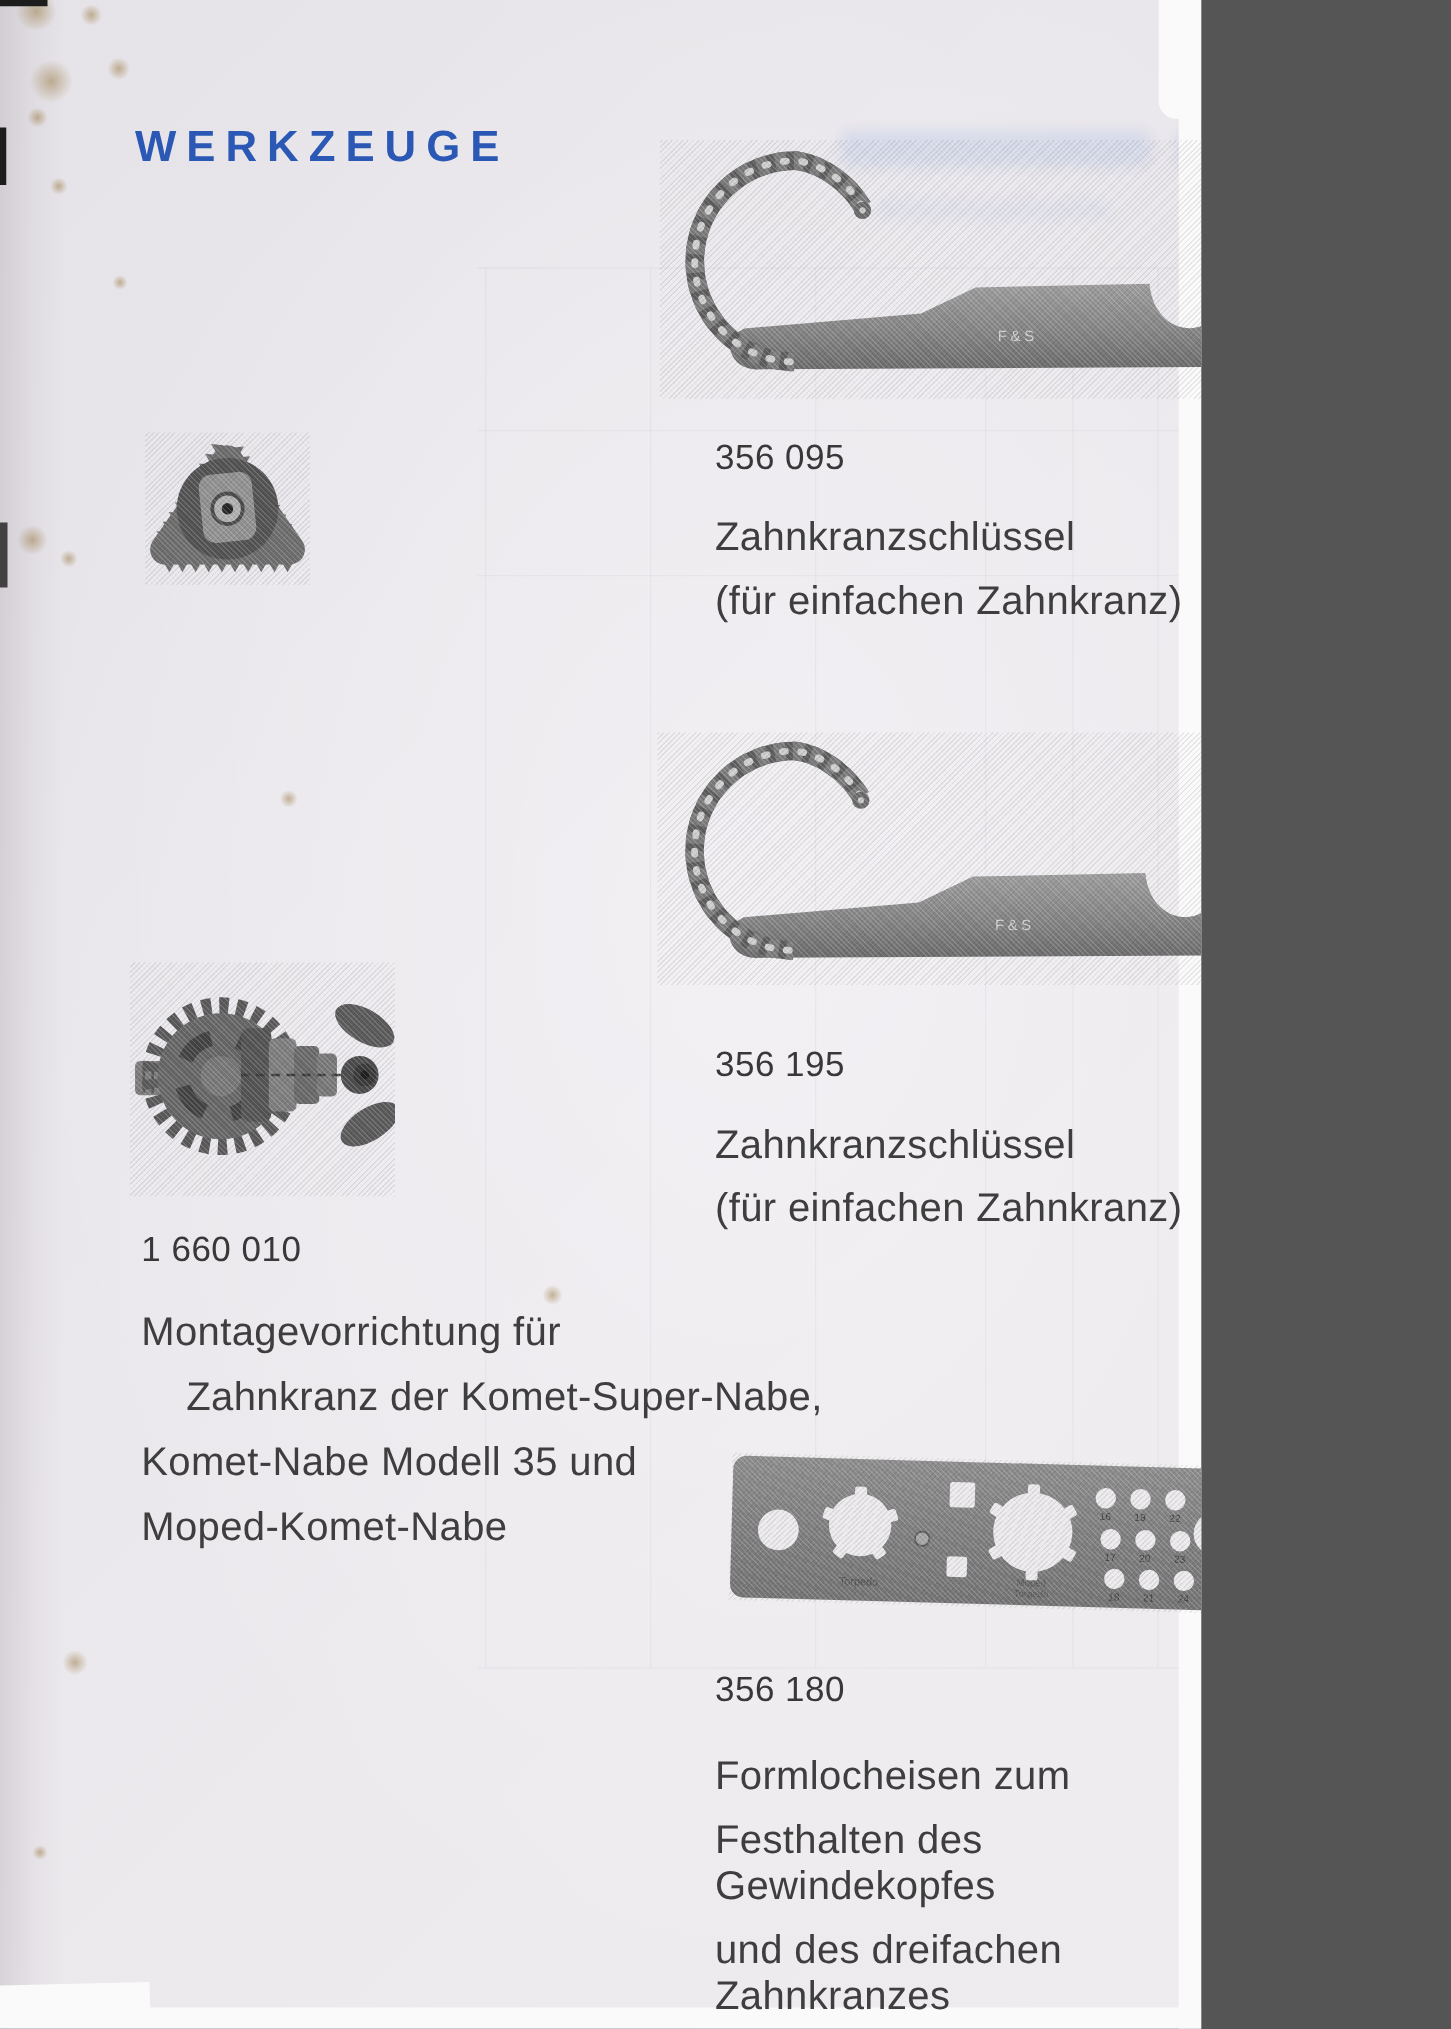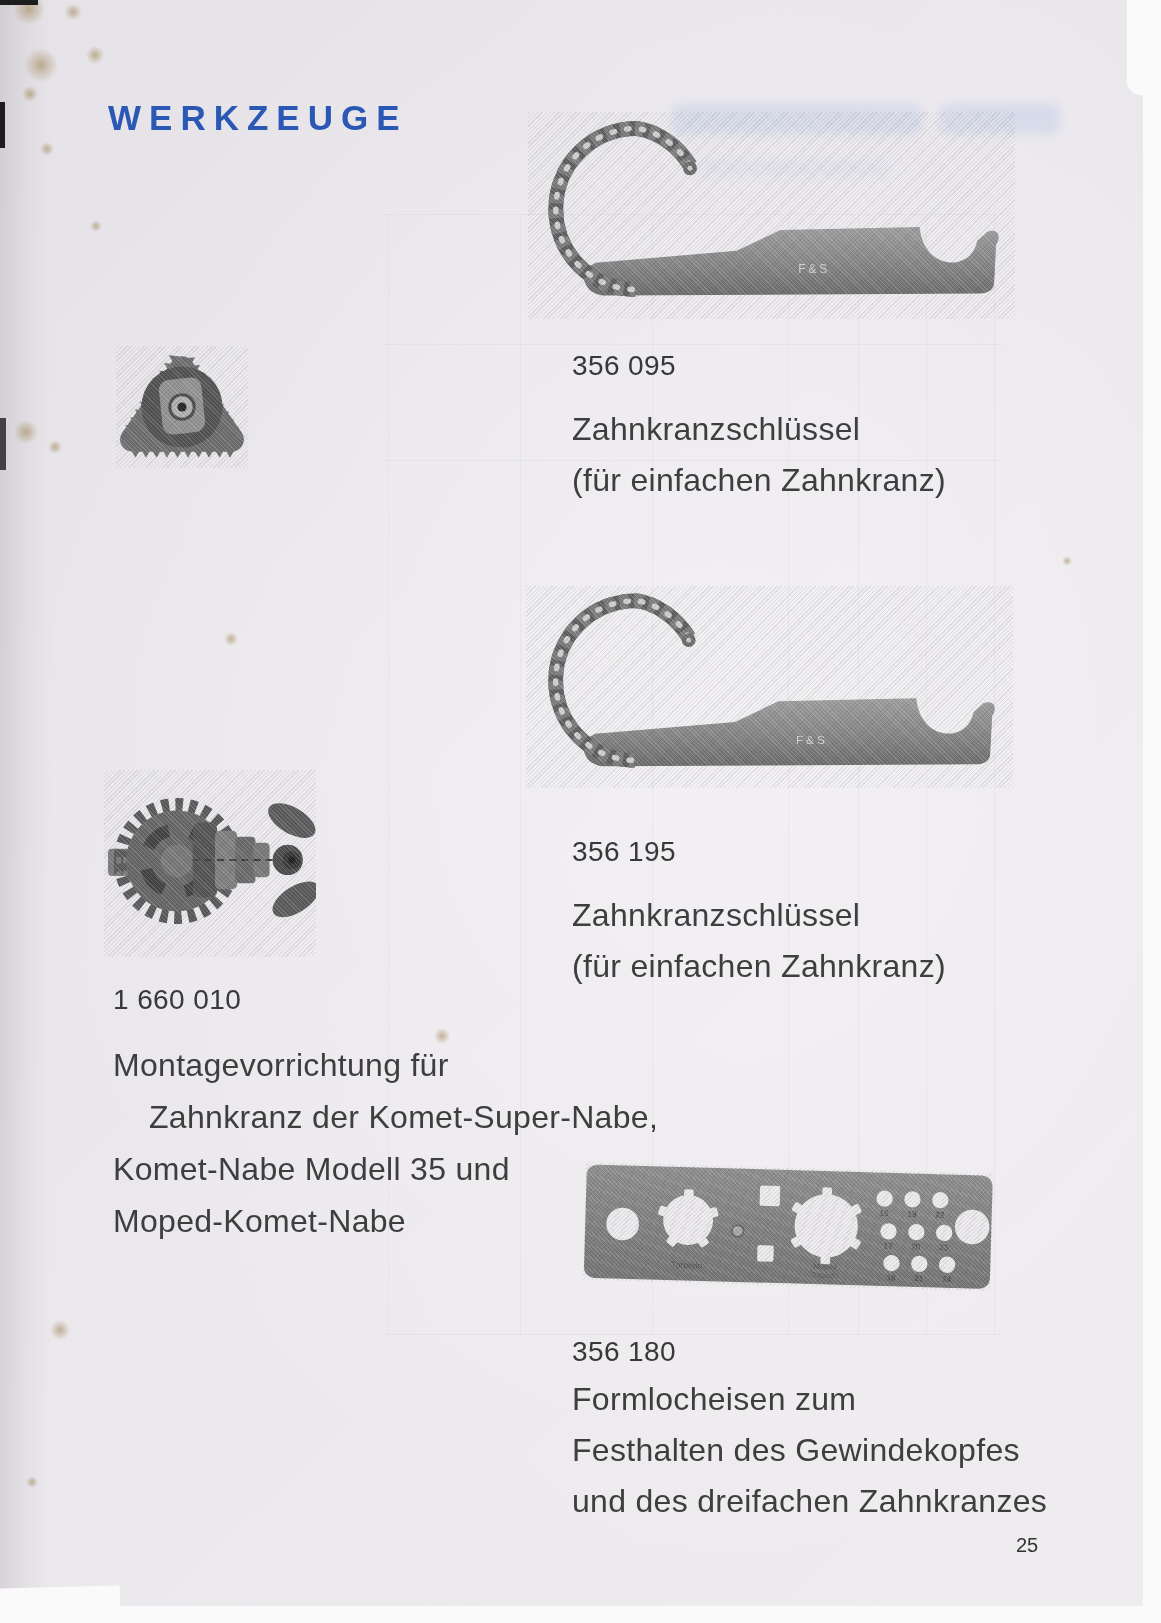--- a/index.html
+++ b/index.html
@@ -1,18 +1,18 @@
 <!DOCTYPE html>
 <html><head>
 <meta charset="utf-8">
 <style>
   html,body{margin:0;padding:0;background:#555;}
   .page{
     position:relative;
-    width:1161px;height:1623px;
+    width:961px;height:1623px;
     background:
       radial-gradient(ellipse at 62% 45%, rgba(255,255,255,0.35), rgba(255,255,255,0) 70%),
       linear-gradient(135deg,#e6e3e8 0%, #eae7ec 35%, #edeaee 70%, #efecef 100%);
     overflow:hidden;
     font-family:"Liberation Sans", sans-serif;
     color:#3c3c3c;
   }
   
   .gutter{position:absolute;left:0;top:0;width:52px;height:100%;
     background:linear-gradient(to right, rgba(70,60,70,0.13), rgba(70,60,70,0.04) 55%, rgba(70,60,70,0) 100%);}
@@ -242,21 +242,21 @@
           <circle cx="379" cy="95" r="8.5" fill="#eceaed"></circle>
         <text x="321" y="113" font-size="8.5" fill="#3f3f3f" text-anchor="middle">18</text>
         <text x="350" y="113" font-size="8.5" fill="#3f3f3f" text-anchor="middle">21</text>
         <text x="379" y="113" font-size="8.5" fill="#3f3f3f" text-anchor="middle">24</text>
       </g>
       <circle cx="404" cy="55" r="18" fill="#eceaed"></circle>
     </svg>
   </div>
 
   <div class="item-text" style="left:572px;top:1336px;">
-    <div class="code" style="margin-bottom:13px;">356 180</div>
+    <div class="code" style="margin-bottom:34px;">356 180</div>
     <div class="name" style="margin-bottom:14px;">Formlocheisen zum</div>
     <div class="name" style="margin-bottom:14px;">Festhalten des Gewindekopfes</div>
     <div class="name">und des dreifachen Zahnkranzes</div>
   </div>
 
   <div class="page-number">25</div>
 
 </div>
 
 </body></html>

